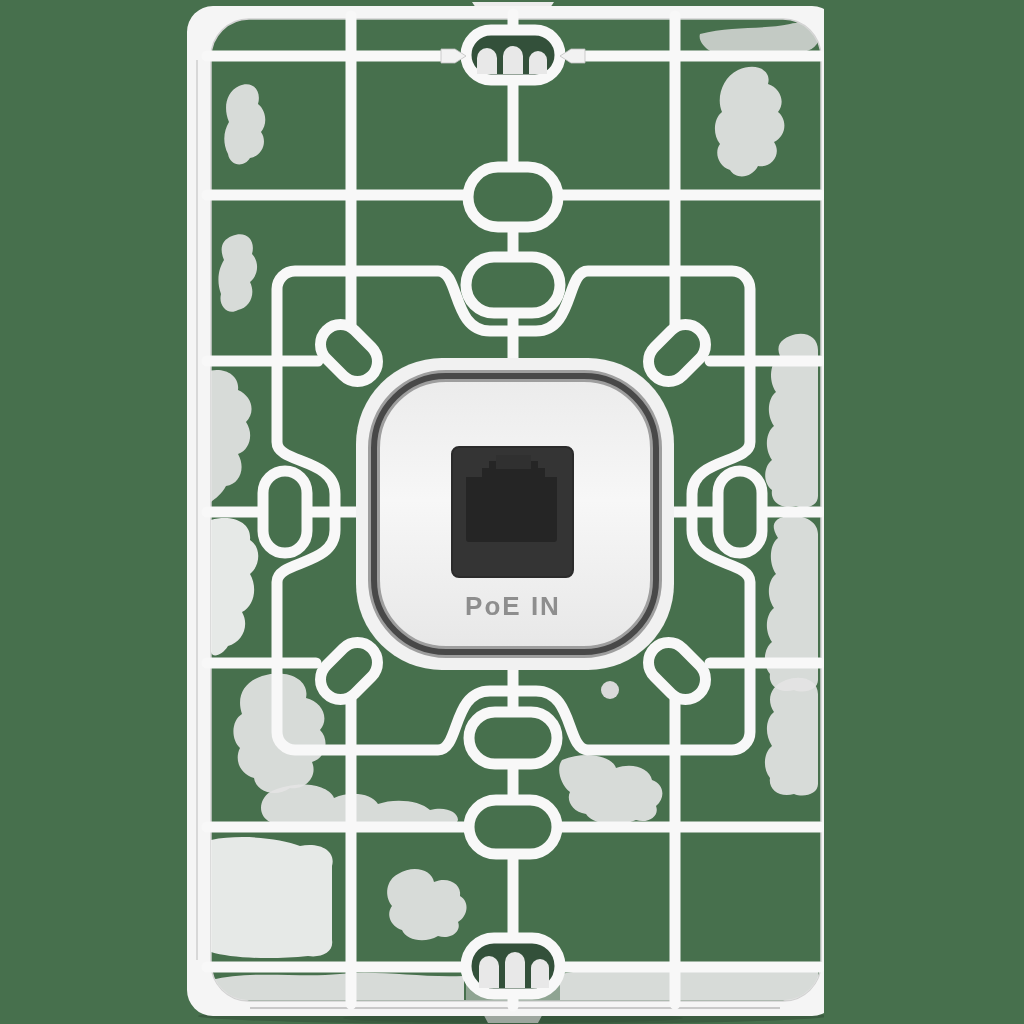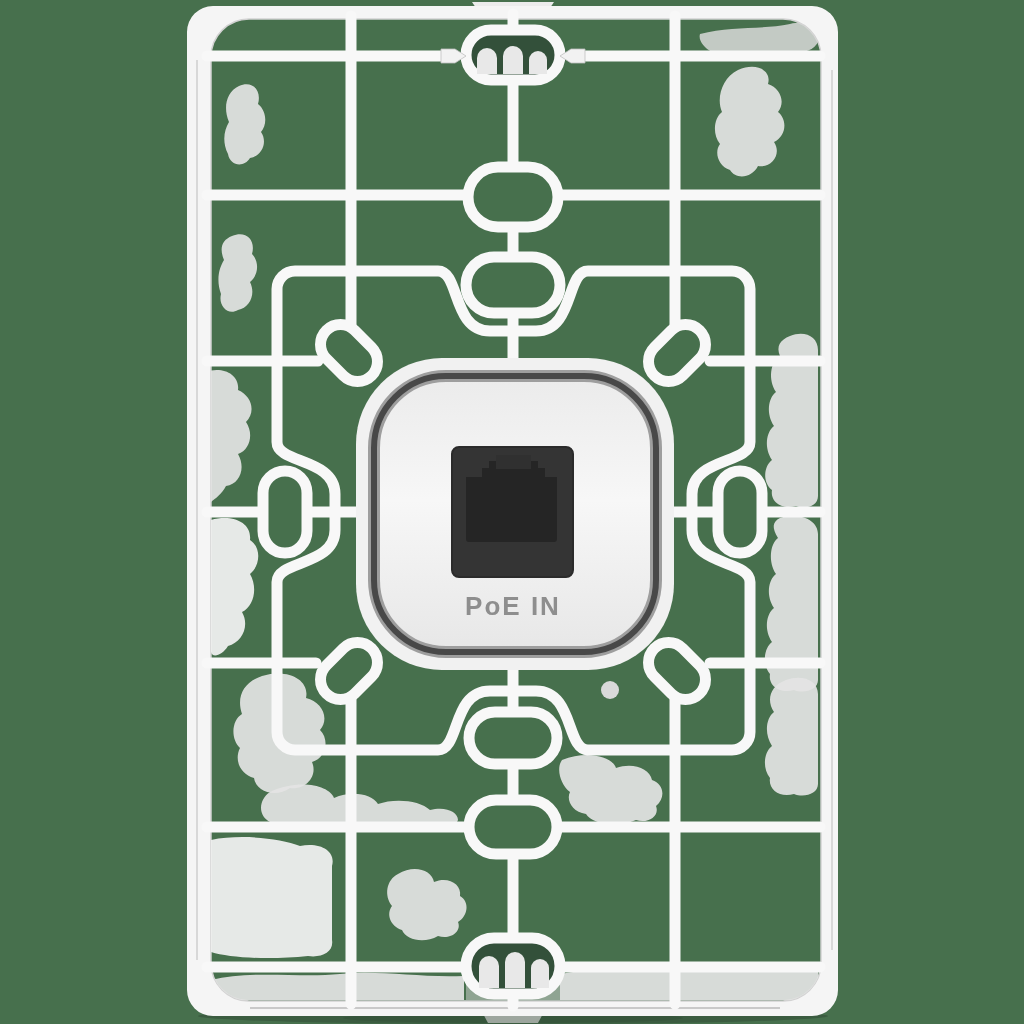--- a/index.html
+++ b/index.html
@@ -1,16 +1,16 @@
 <!DOCTYPE html>
 <html><head>
 <meta charset="utf-8">
 <style>
   html,body{margin:0;padding:0;background:#47704D;}
-  .stage{position:relative;width:1024px;height:1024px;overflow:hidden;
+  .stage{position:relative;width:824px;height:1024px;overflow:hidden;
          font-family:"Liberation Sans", sans-serif;}
   svg{display:block}
 
   
   #ribs path, #ribs rect{stroke:#f8f8f8;stroke-width:11;fill:none;
                          stroke-linecap:round;stroke-linejoin:round;}
   #ribs .hole{fill:#47704D;}
   #ribs .hole-dark{fill:#33503a;}
   .ribs-shadow path, .ribs-shadow rect{stroke:#b5b5b5 !important;
       fill:none !important;opacity:.8;}

